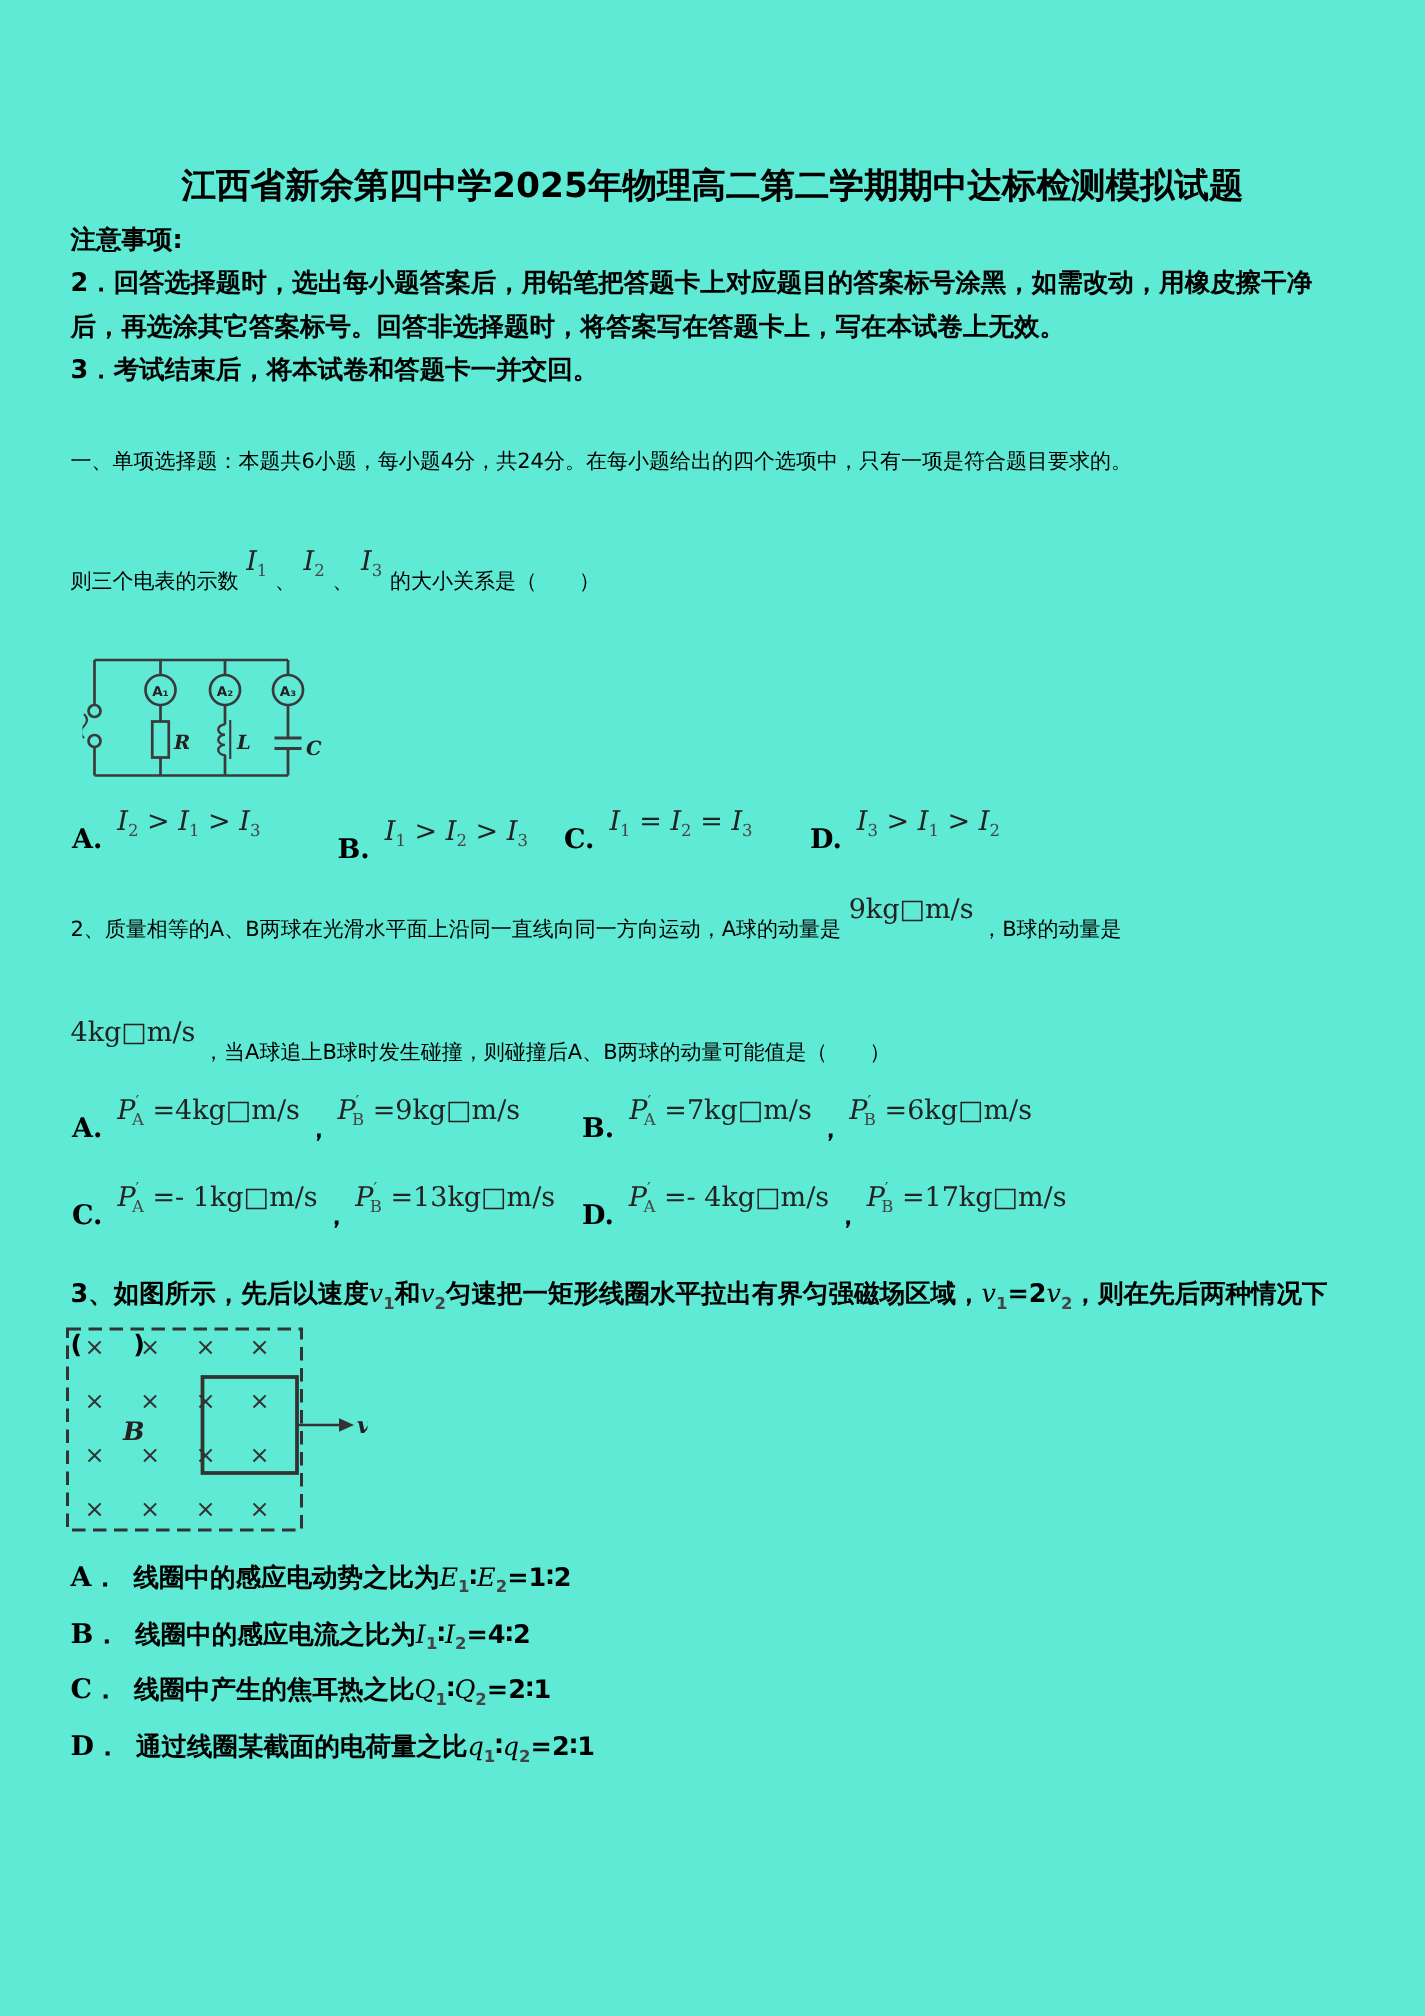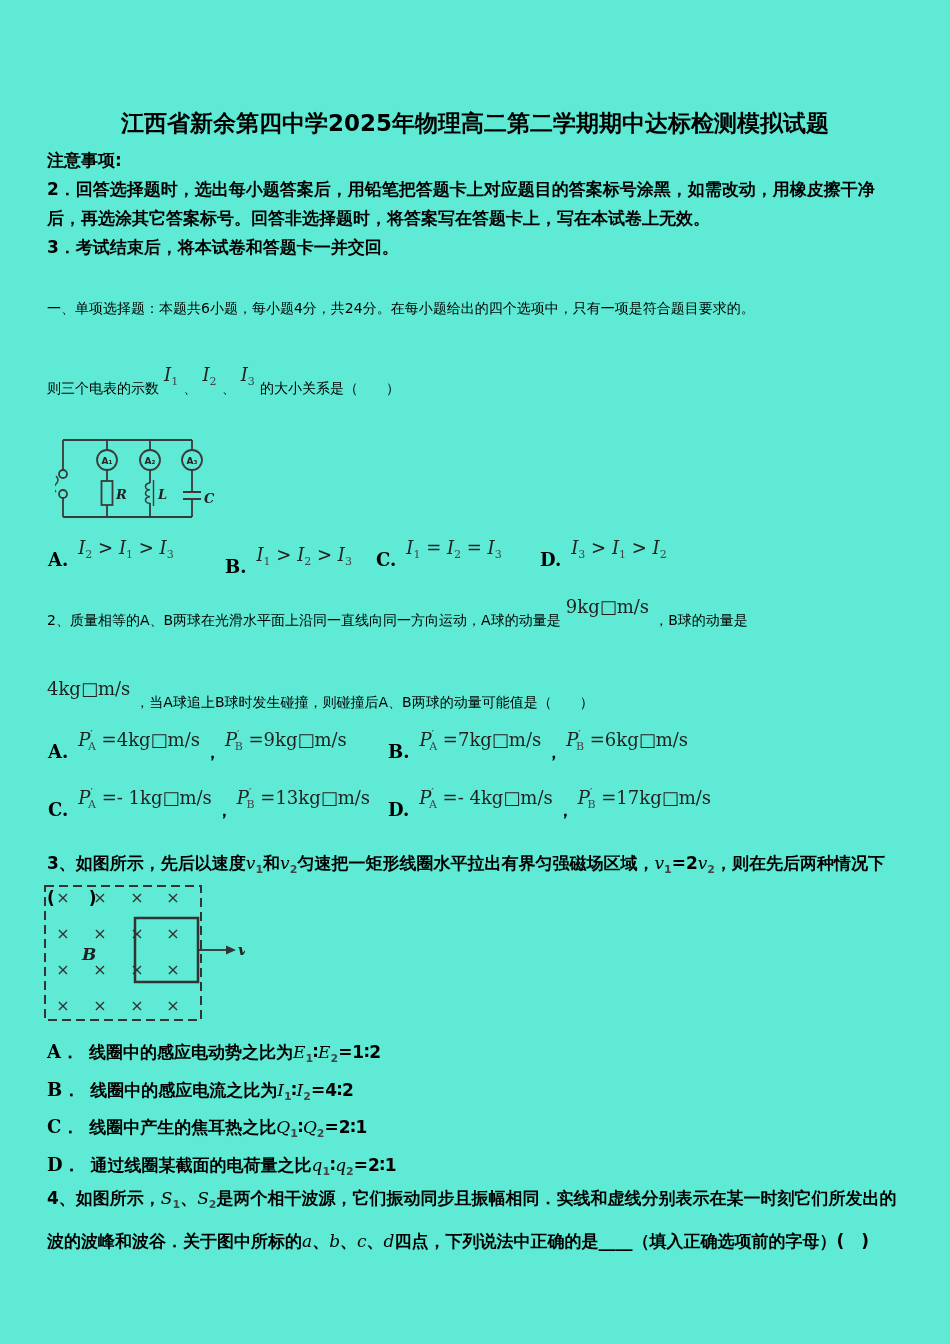--- a/index.html
+++ b/index.html
@@ -176,15 +176,14 @@
   <div class="abs" style="left:47px;top:1076px;">
     <span class="opt-letter">B．</span><span class="mixed">线圈中的感应电流之比为<i>I</i><sub>1</sub>∶<i>I</i><sub>2</sub>=4∶2</span>
   </div>
   <div class="abs" style="left:47px;top:1113px;">
     <span class="opt-letter">C．</span><span class="mixed">线圈中产生的焦耳热之比<i>Q</i><sub>1</sub>∶<i>Q</i><sub>2</sub>=2∶1</span>
   </div>
   <div class="abs" style="left:47px;top:1151px;">
     <span class="opt-letter">D．</span><span class="mixed">通过线圈某截面的电荷量之比<i>q</i><sub>1</sub>∶<i>q</i><sub>2</sub>=2∶1</span>
   </div>
 
-  <div class="abs mixed q4" style="left:47px;top:1180px;width:862px;">4、如图所示，<i>S</i><sub>1</sub>、<i>S</i><sub>2</sub>是两个相干波源，它们振动同步且振幅相同．实线和虚线分别表示在某一时刻它们所发出的波的波峰和波谷．关于图中所标的<i>a</i>、<i>b</i>、<i>c</i>、<i>d</i>四点，下列说法中正确的是____（填入正确选项前的字母）(　)</div>
 
 </div>
 
 </body></html>

